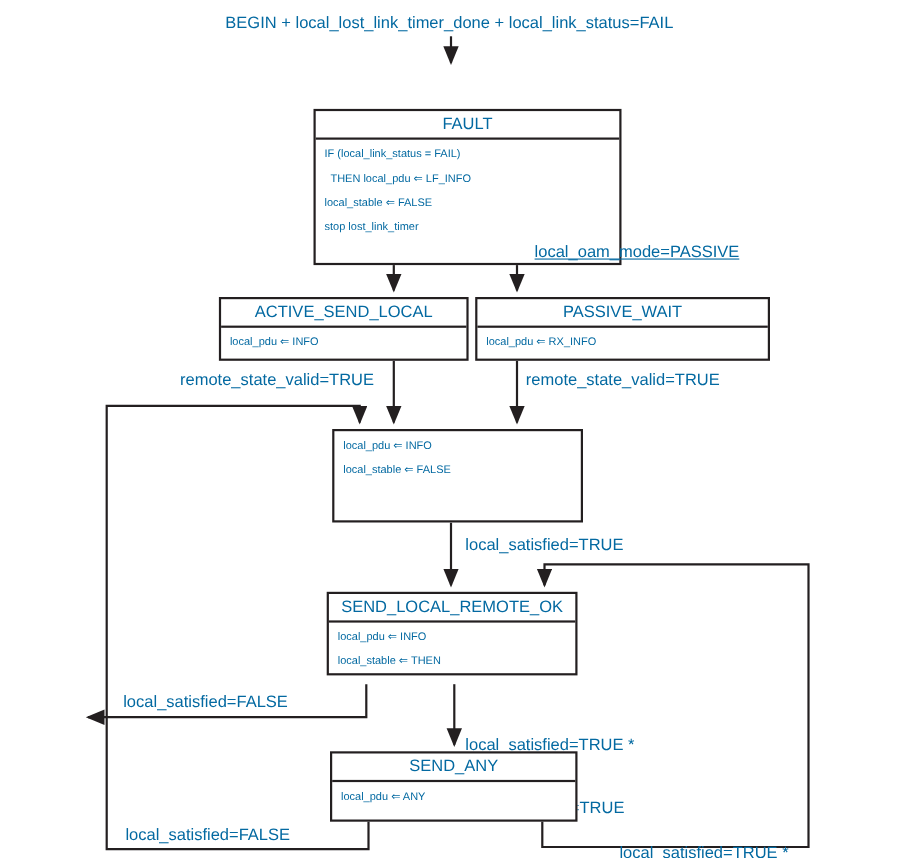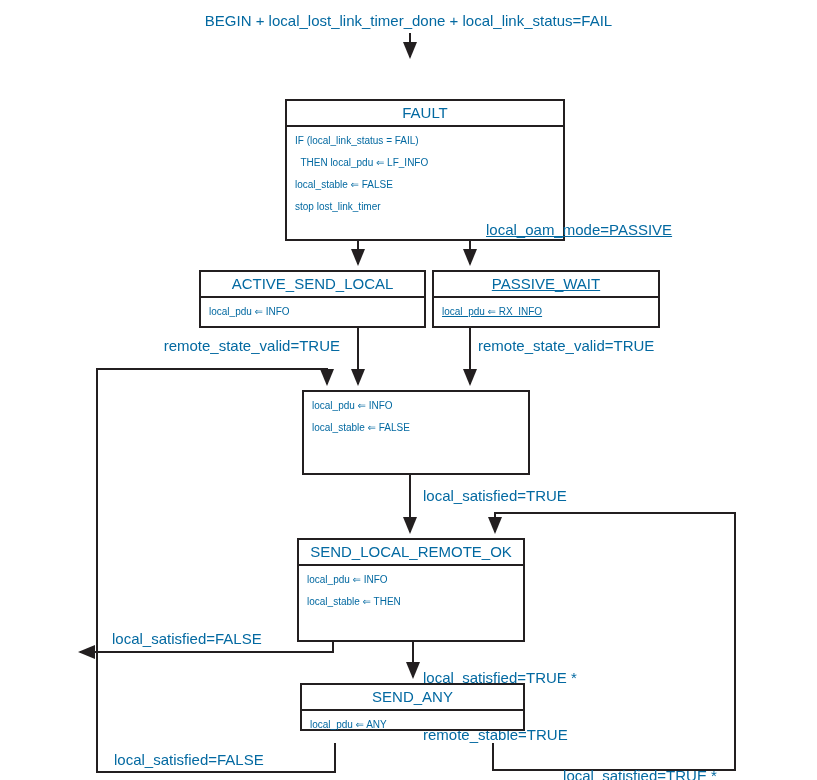--- a/index.html
+++ b/index.html
@@ -69,55 +69,55 @@
 
   <div class="lbl" style="left:486px; top:220px;text-decoration:underline;">local_oam_mode=PASSIVE</div>
 
   <div class="state" style="left:167px; top:270px; width:227px; height:58px;margin-left:32px;">
     <div class="state-title">ACTIVE_SEND_LOCAL</div>
     <div class="state-body">
       <div class="line">local_pdu ⇐ INFO</div>
     </div>
   </div>
 
-  <div class="state" style="left:432px; top:270px; width:228px; height:58px;text-decoration:underline;">
+  <div class="state" style="left:432px; top:270px; width:268px; height:58px;">
     <div class="state-title">PASSIVE_WAIT</div>
     <div class="state-body">
       <div class="line">local_pdu ⇐ RX_INFO</div>
     </div>
   </div>
 
   <div class="lbl align-right" style="left:100px; top:336px; width:240px;">remote_state_valid=TRUE</div>
   <div class="lbl" style="left:478px; top:336px;">remote_state_valid=TRUE</div>
 
   <div class="state" style="left:302px; top:390px; width:228px; height:85px;">
     <div class="state-body">
       <div class="line">local_pdu ⇐ INFO</div>
       <div class="line">local_stable ⇐ FALSE</div>
     </div>
   </div>
 
   <div class="lbl" style="left:423px; top:486px;">local_satisfied=TRUE</div>
 
-  <div class="state" style="left:297px; top:538px; width:228px; height:104px;">
+  <div class="state" style="left:297px; top:538px; width:228px; height:76px;">
     <div class="state-title">SEND_LOCAL_REMOTE_OK</div>
     <div class="state-body">
       <div class="line">local_pdu ⇐ INFO</div>
       <div class="line">local_stable ⇐ THEN</div>
     </div>
   </div>
 
   <div class="lbl" style="left:112px; top:629px;">local_satisfied=FALSE</div>
 
   <div class="lbl" style="left:423px; top:630px;">
     <div>local_satisfied=TRUE *</div>
     <div>remote_stable=TRUE</div>
   </div>
 
-  <div class="state" style="left:300px; top:683px; width:225px; height:48px;">
+  <div class="state" style="left:300px; top:683px; width:225px; height:64px;">
     <div class="state-title">SEND_ANY</div>
     <div class="state-body">
       <div class="line">local_pdu ⇐ ANY</div>
     </div>
   </div>
 
   <div class="lbl" style="left:114px; top:750px;">local_satisfied=FALSE</div>
 
   <div class="lbl align-center" style="left:535px; top:728px; width:210px;">
     <div>local_satisfied=TRUE *</div>

